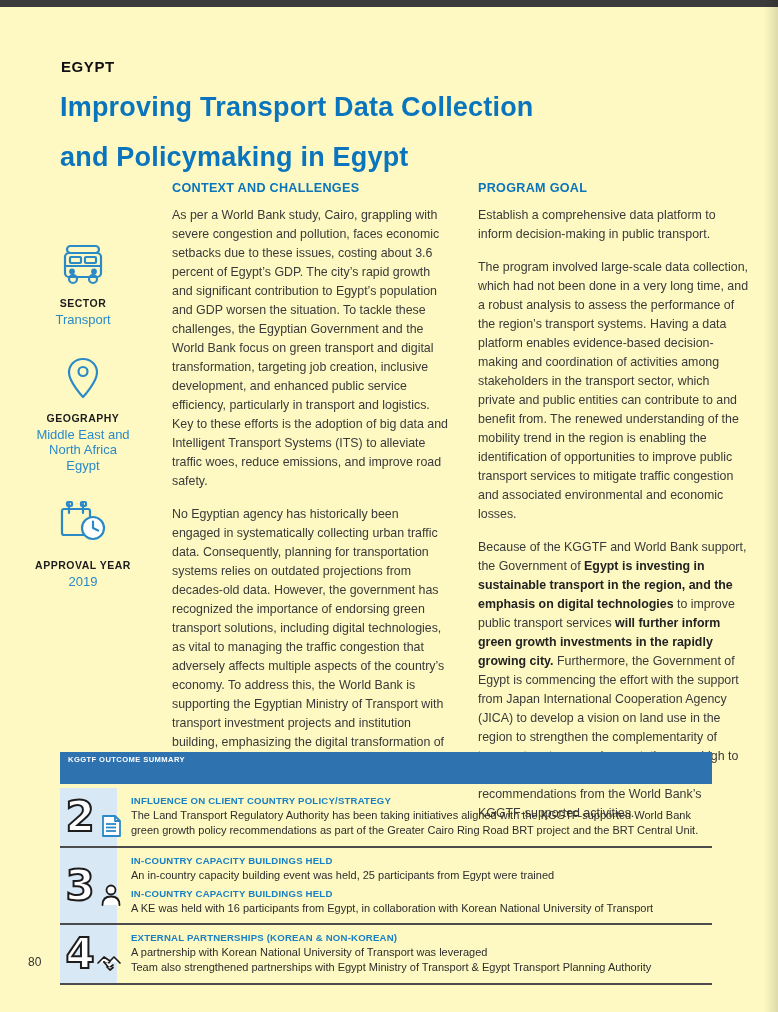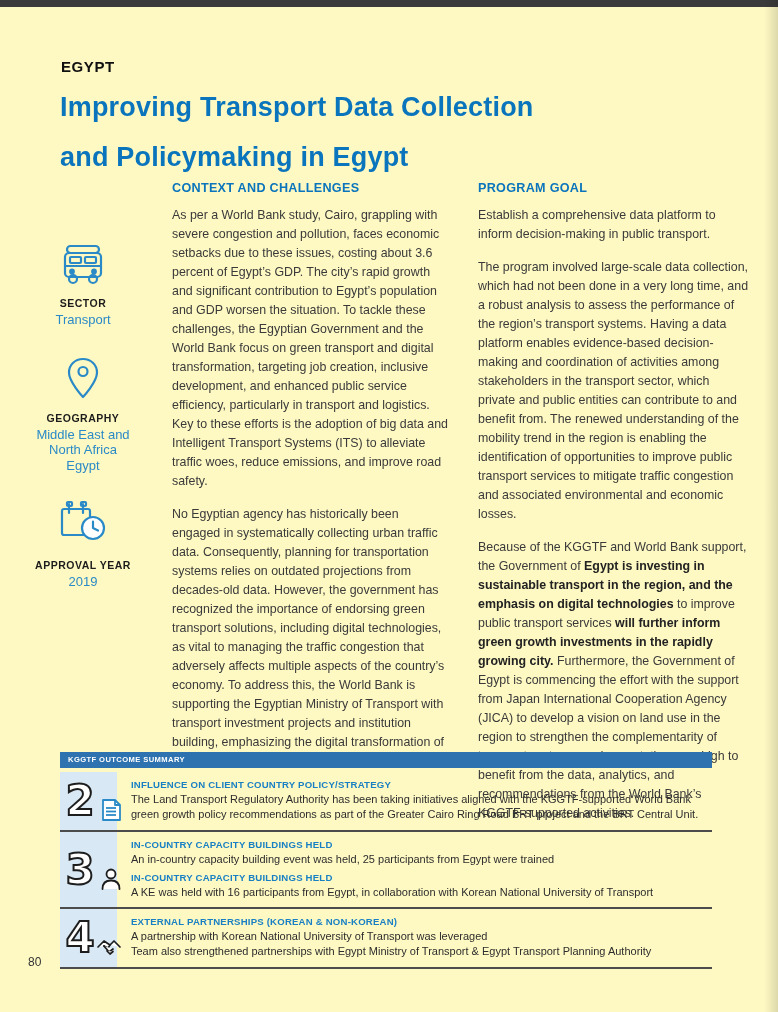--- a/index.html
+++ b/index.html
@@ -21,21 +21,21 @@
   .sb-value{font-size:13px;color:#2a8ac7;line-height:15.5px;white-space:pre-line;}
   
   .col{position:absolute;top:179px;font-size:12.4px;line-height:19px;color:#3a3a3a;}
   #col1{left:172px;width:277px;}
   #col2{left:446px;width:272px;margin-left:32px;}
   .col-heading{font-size:12.6px;font-weight:700;color:#0a74bc;letter-spacing:.3px;margin:0 0 8px 0;}
   .col p{margin:0 0 14px 0;}
   .col p b{color:#222;}
   
   .outcome{position:absolute;left:60px;top:752px;width:652px;}
-  .outcome-header{height:16px;line-height:16px;background:#2e72b0;color:#fff;
+  .outcome-header{height:32px;line-height:16px;background:#2e72b0;color:#fff;
         font-size:7.6px;font-weight:700;letter-spacing:.4px;padding-left:8px;}
   .outcome-rows{margin-top:4px;border-bottom:2px solid #4c4c4c;}
   .o-row{display:flex;align-items:stretch;}
   .o-row + .o-row{border-top:2px solid #4c4c4c;}
   .o-icon-cell{flex:0 0 57px;background:#d9e8f5;display:flex;align-items:center;
         justify-content:center;padding:6px 0;}
   .o-num{position:relative;width:46px;height:46px;}
   .o-num .digit{font-size:42px;font-weight:700;line-height:46px;color:#fff;
         -webkit-text-stroke:2px #1d1d1d;font-family:"DejaVu Sans",sans-serif;}
   .o-num svg{position:absolute;right:-4px;bottom:2px;}

